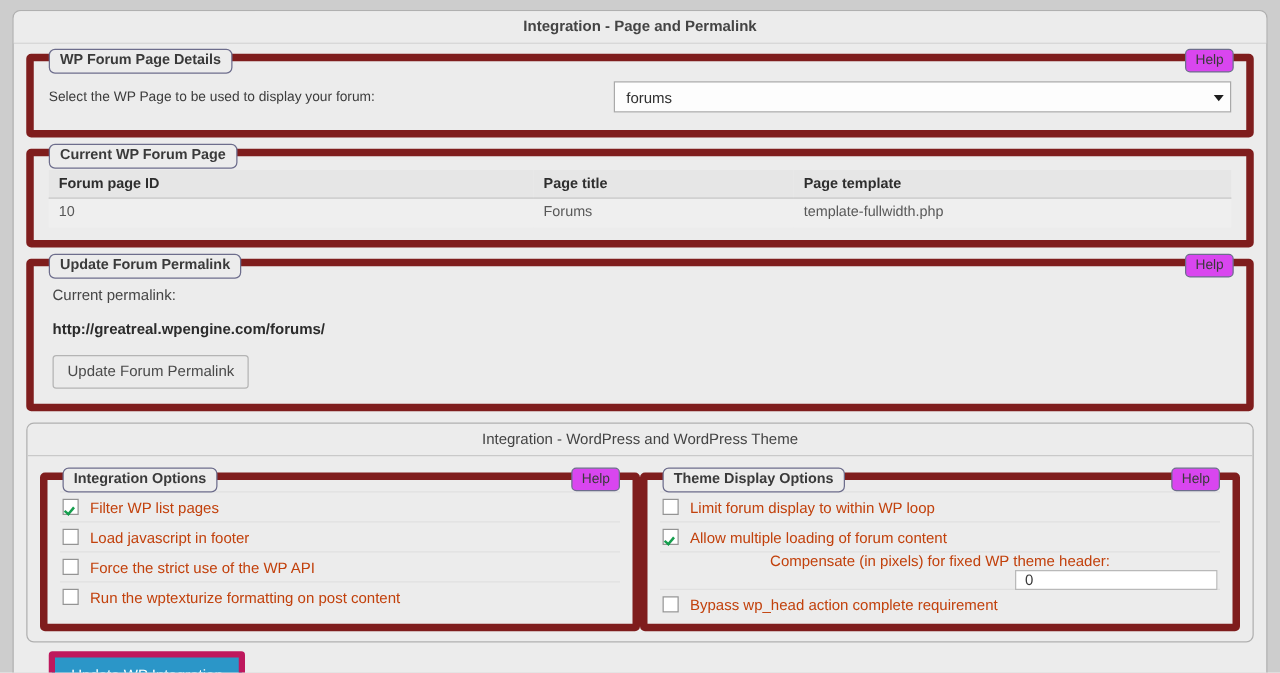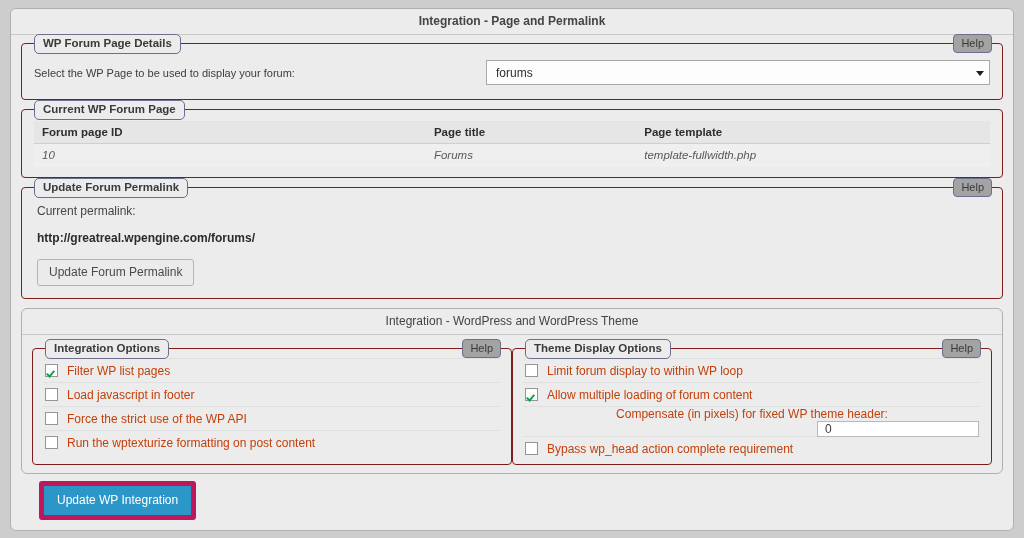--- a/index.html
+++ b/index.html
@@ -41,21 +41,21 @@
     background: #ececec;
     border-radius: 6px 6px 0 0;
   }
   .panel-body {
     padding: 8px 10px 10px 10px;
   }
 
   
   .fs {
     position: relative;
-    border: 1px solid #7f1d1d;
+    border: 6px solid #7f1d1d;
     border-radius: 4px;
     margin: 0 0 9px 0;
     padding: 10px 12px 10px 12px;
     background: #ececec;
     box-sizing: border-box;
   }
   .fs-legend {
     position: absolute;
     top: -10px;
     left: 12px;
@@ -66,21 +66,21 @@
     font-size: 11.5px;
     font-weight: bold;
     color: #3a3a3a;
     line-height: 1.1;
     white-space: nowrap;
   }
   .fs-help {
     position: absolute;
     top: -10px;
     right: 10px;
-    background: #a3a3a3;
+    background: #d946ef;
     border: 1px solid #6d6d8c;
     border-radius: 4px;
     padding: 2px 7px 3px 7px;
     font-size: 11px;
     color: #3a3a3a;
     line-height: 1.1;
     cursor: pointer;
     white-space: nowrap;
   }
 
@@ -134,21 +134,20 @@
     color: #2e2e2e;
     background: #e6e6e6;
     border-bottom: 1px solid #cfcfcf;
     padding: 5px 6px 5px 8px;
   }
   table.wp-table td {
     text-align: left;
     color: #585858;
     background: #efefef;
     padding: 5px 6px 6px 8px;
-    font-style: italic;
   }
   .col-1 { width: 41%; }
   .col-2 { width: 22%; }
   .col-3 { width: 37%; }
 
   
   .pl-label {
     font-size: 12px;
     color: #454545;
     padding: 6px 0 0 3px;

